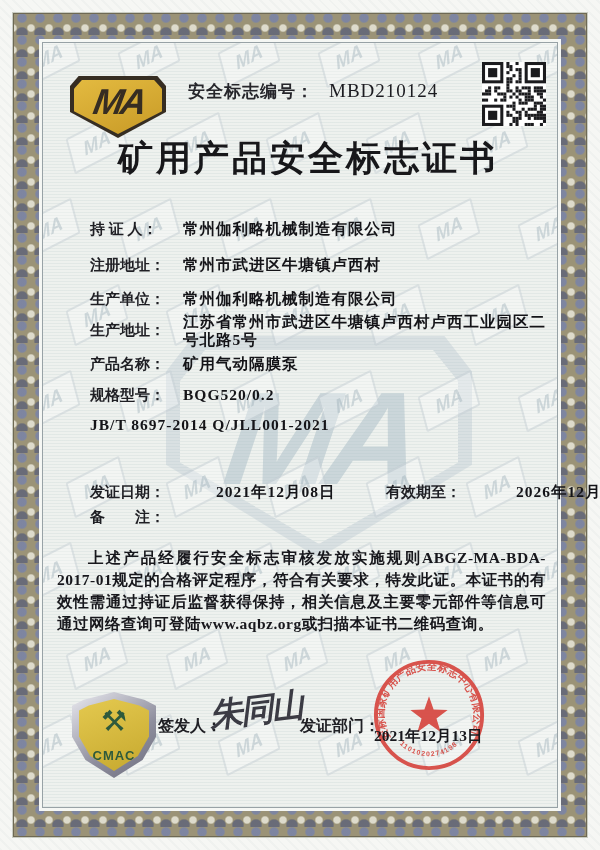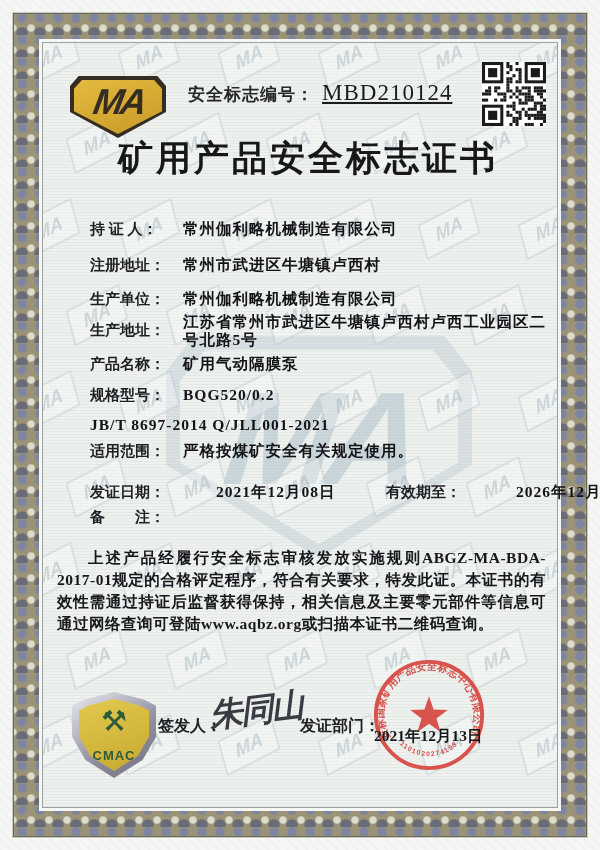--- a/index.html
+++ b/index.html
@@ -37,23 +37,23 @@
     color:rgba(150,170,180,.40);font:italic 700 19px "Liberation Sans",sans-serif;
     display:flex;align-items:center;justify-content:center;}
   
   .ma-logo{position:absolute;left:70px;top:76px;width:96px;height:62px;background:#362d22;
     clip-path:polygon(9% 0%,91% 0%,100% 16%,100% 58%,50% 100%,0% 58%,0% 16%);}
   .ma-logo-inner{position:absolute;inset:4px;background:linear-gradient(160deg,#e3ba40,#c89a26);
     clip-path:polygon(9% 0%,91% 0%,100% 16%,100% 58%,50% 100%,0% 58%,0% 16%);
     display:flex;align-items:center;justify-content:center;}
   .ma-logo-text{font:italic 900 36px "Liberation Sans",sans-serif;color:#362d22;
     transform:skewX(-10deg);letter-spacing:-3px;padding-bottom:10px;}
-  .cert-no{position:absolute;left:188px;top:80px;display:flex;gap:8px;align-items:baseline;}
+  .cert-no{position:absolute;left:188px;top:80px;display:flex;gap:15px;align-items:baseline;}
   .cert-no .cn-lbl{font-size:17px;color:#26262b;letter-spacing:1px;font-weight:600;}
-  .cert-no .cn-val{font-size:23px;color:#1b1b20;letter-spacing:1px;font-family:"Liberation Serif",serif;text-decoration:underline;}
+  .cert-no .cn-val{font-size:19px;color:#1b1b20;letter-spacing:1px;font-family:"Liberation Serif",serif;}
   .qr{position:absolute;left:482px;top:62px;width:64px;height:64px;}
   .title{position:absolute;top:135px;left:8px;width:100%;margin:0;text-align:center;
     font-size:35px;font-weight:700;color:#17171a;letter-spacing:3px;}
   
   .row{position:absolute;left:90px;width:470px;display:flex;align-items:flex-start;}
   .row .lbl{flex:none;width:93px;font-size:15px;font-weight:600;color:#1f1f24;}
   .row .val{font-size:15.5px;font-weight:700;color:#141418;letter-spacing:1px;line-height:17.5px;}
   .row.wide-label .lbl{width:183px;letter-spacing:1px;}
   .row .val.narrow{width:374px;}
   .row.dates .lbl2{flex:none;width:101px;font-size:15px;font-weight:600;color:#1f1f24;}
@@ -316,24 +316,20 @@
     <span class="lbl">产品名称：</span>
     <span class="val">矿用气动隔膜泵</span>
   </div>
   <div class="row" style="top:386px">
     <span class="lbl">规格型号：</span>
     <span class="val">BQG520/0.2</span>
   </div>
   <div class="row wide-label" style="top:416px">
     <span class="val">JB/T 8697-2014  Q/JLL001-2021</span>
   </div>
-  <div class="row" style="top:442px">
-    <span class="lbl">适用范围：</span>
-    <span class="val">严格按煤矿安全有关规定使用。</span>
-  </div>
   <div class="row dates" style="top:483px">
     <span class="lbl" style="width:97px">发证日期：</span>
     <span class="val">2021年12月08日</span>
     <span class="lbl2">有效期至：</span>
     <span class="val">2026年12月07日</span>
   </div>
   <div class="row" style="top:508px">
     <span class="lbl">备　　注：</span>
     <span class="val"></span>
   </div>

